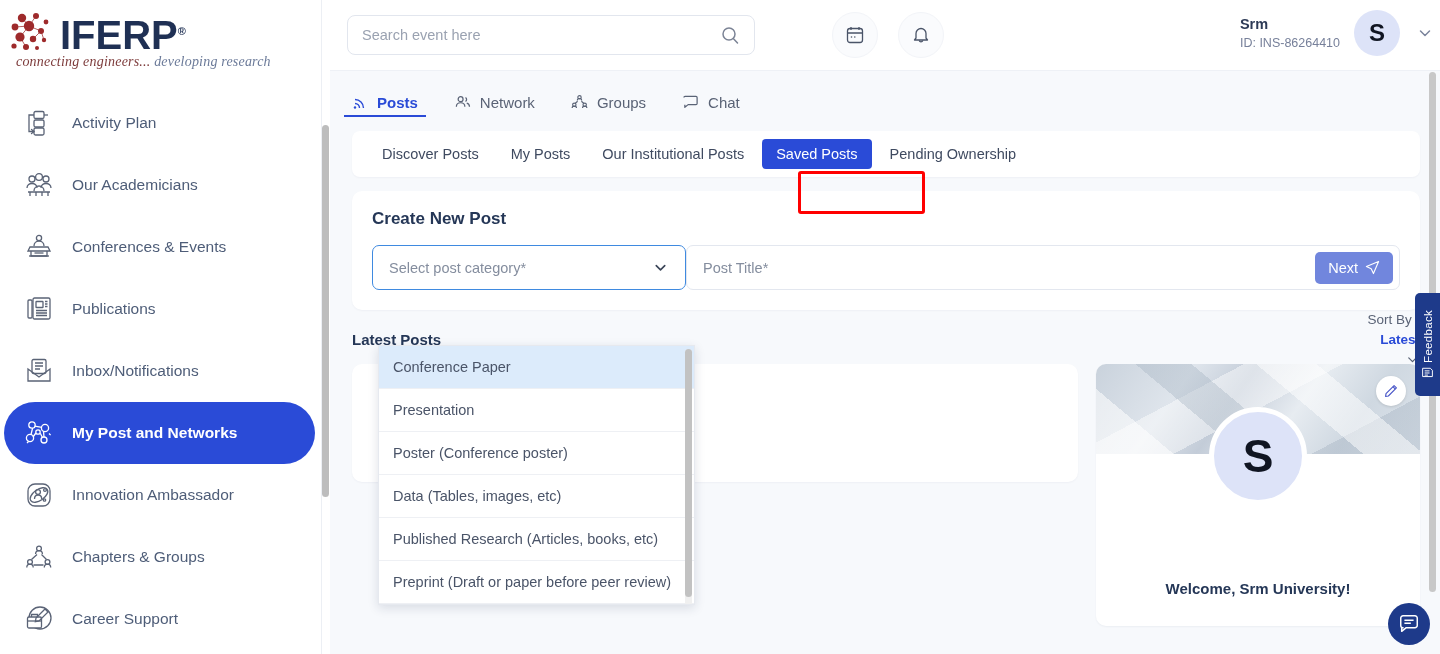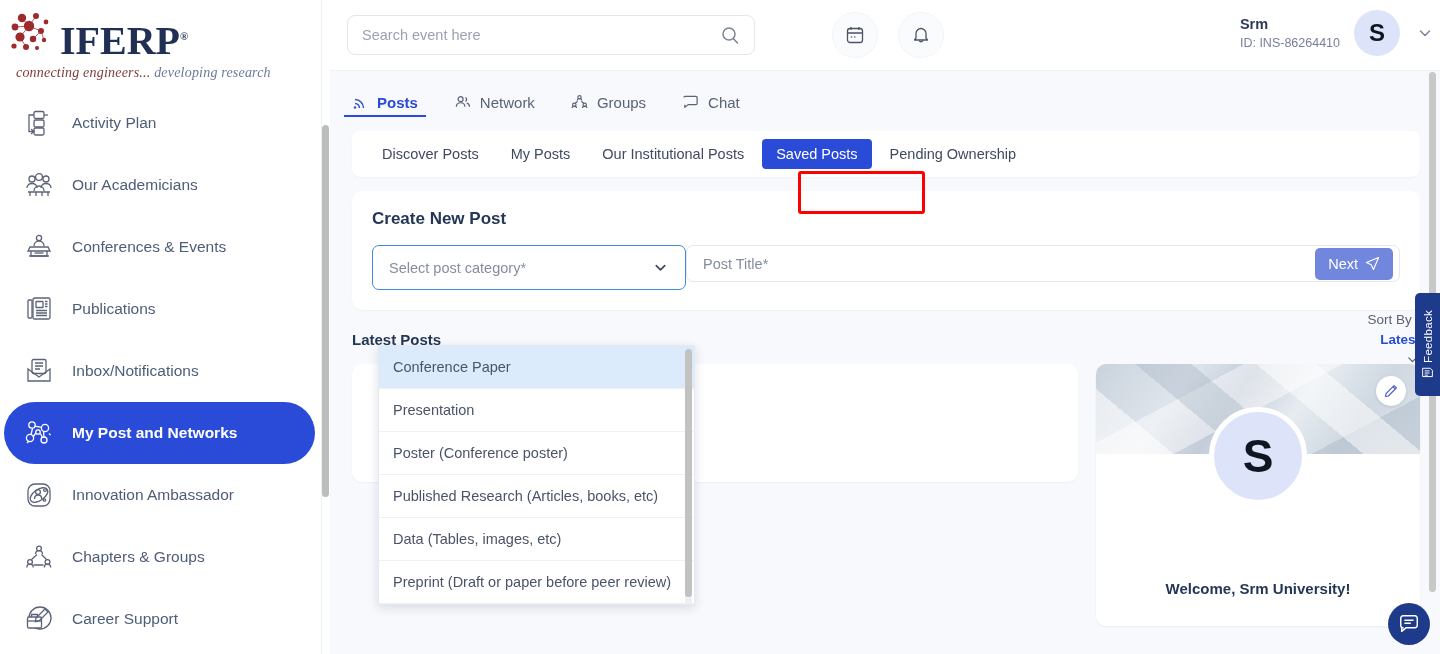--- a/index.html
+++ b/index.html
@@ -16,23 +16,23 @@
     position: absolute; left: 0; top: 0;
     width: 322px; height: 654px;
     background: #ffffff;
     border-right: 1px solid #eceff4;
     overflow: hidden;
   }
   #logo-wrap { padding: 10px 0 0 8px; height: 72px; }
   .logo-row { display: flex; align-items: flex-start; }
   .logo-mark { width: 52px; height: 46px; position: relative; flex: none; }
   .logo-text {
-    font-family: Liberation Serif, serif;
+    font-family: Liberation Sans, sans-serif;
     font-size: 40px; font-weight: 700; color: #1f3054;
-    letter-spacing: 0px; line-height: 52px;
+    letter-spacing: 0px; line-height: 42px;
     position: relative;
   }
   .logo-reg { font-size: 11px; vertical-align: super; }
   .logo-tagline {
     font-family: "Liberation Serif", serif;
     font-size: 14px; font-style: italic; color: #7d3b3b;
     margin-left: 8px; margin-top: -2px; letter-spacing: .2px;
   }
   .logo-tagline .b { color: #6b7a99; font-style: italic; }
 
@@ -163,21 +163,21 @@
   }
   #create-row { display: flex; }
   #category-select {
     width: 314px; height: 45px;
     border: 1.5px solid #3f8ae0; border-radius: 7px;
     display: flex; align-items: center; justify-content: space-between;
     padding: 0 16px; cursor: pointer; background: #fff;
   }
   #category-select .ph { font-size: 14.5px; color: #848d9e; }
   #title-field {
-    flex: 1; height: 37px;
+    flex: 1; height: 45px;
     border: 1px solid #e3e7ef; border-radius: 7px;
     display: flex; align-items: center; justify-content: space-between;
     padding: 0 6px 0 16px; background: #fff;
   }
   #title-input {
     flex: 1; border: none; outline: none; background: transparent;
     font-family: "Liberation Sans", sans-serif;
     font-size: 14.5px; color: #3f4a60;
   }
   #title-input::placeholder { color: #848d9e; }
@@ -634,22 +634,22 @@
   </div>
 
 </div>
 
 <div id="subtab-highlight" style="left:798px; top:171px; width:127px; height:43px;"></div>
 
 <div id="dropdown">
   <div class="dd-opt sel">Conference Paper</div>
   <div class="dd-opt">Presentation</div>
   <div class="dd-opt">Poster (Conference poster)</div>
+  <div class="dd-opt">Data (Tables, images, etc)</div>
   <div class="dd-opt">Published Research (Articles, books, etc)</div>
-  <div class="dd-opt">Data (Tables, images, etc)</div>
   <div class="dd-opt">Preprint (Draft or paper before peer review)</div>
   <div id="dd-track"></div>
   <div id="dd-thumb"></div>
 </div>
 
 <div id="page-scroll"></div>
 
 <div id="feedback-tab">
   <span id="feedback-label">Feedback</span>
   <span>

